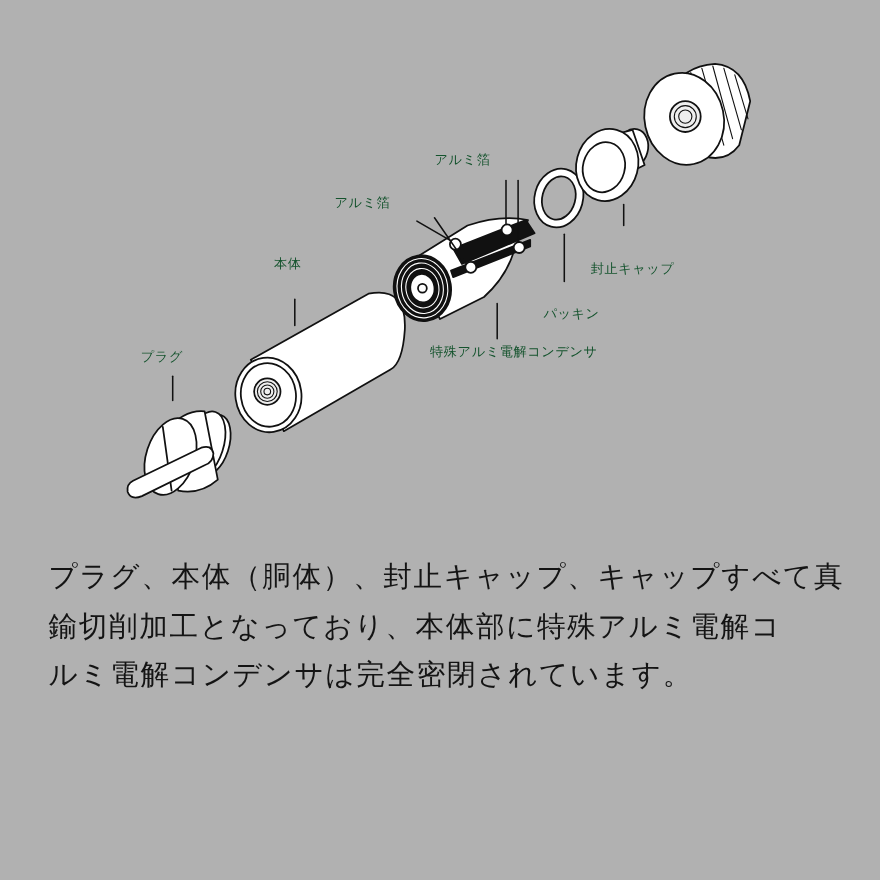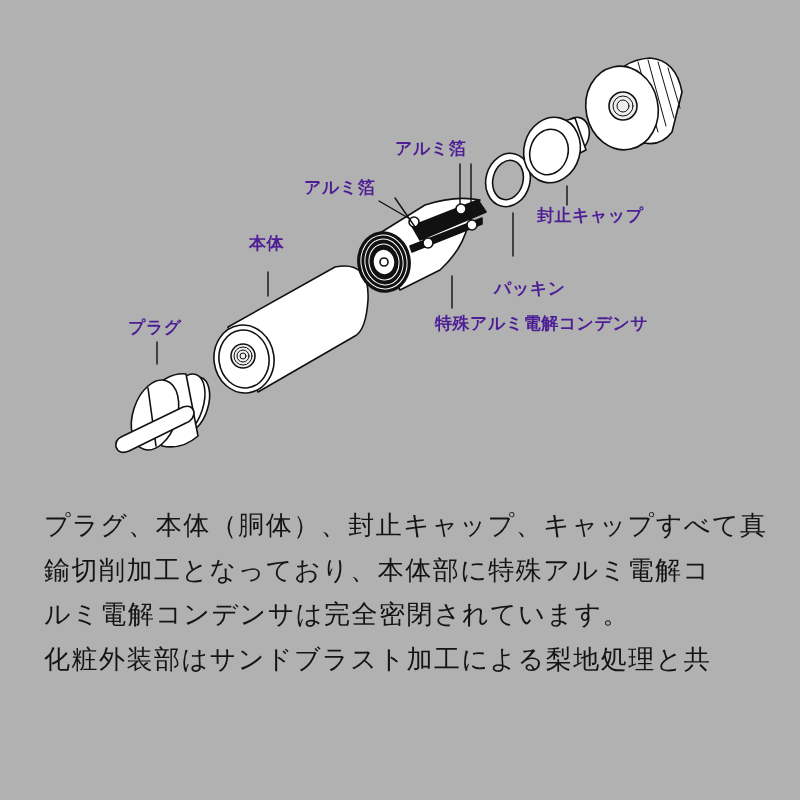--- a/index.html
+++ b/index.html
@@ -1,19 +1,19 @@
 <!DOCTYPE html>
 <html><head>
 <meta charset="utf-8">
 <style>
   html, body { margin:0; padding:0; }
   body { width:800px; height:800px; background:#b1b1b1; position:relative; overflow:hidden;
          font-family:"DejaVu Sans", "Liberation Sans", sans-serif; color:#141414; }
   #diagram { position:absolute; left:0; top:0; width:800px; height:480px; }
-  .label { position:absolute; font-size:17px; font-weight:bold; letter-spacing:0.5px; color:#4c1d95; white-space:nowrap; }
+  .label { position:absolute; font-size:12px; font-weight:normal; letter-spacing:0.5px; color:#14532d; white-space:nowrap; }
   #desc { position:absolute; left:44px; top:503px; width:730px; font-size:26px; line-height:44.5px; letter-spacing:1.5px; color:#141414; }
   #desc p { margin:0; white-space:nowrap; }
 </style>
 </head>
 <body>
 
 <div id="diagram">
   <svg width="800" height="480" viewBox="0 0 800 480" xmlns="http://www.w3.org/2000/svg">
     <g stroke="#111" stroke-width="1.6" fill="#fff" stroke-linejoin="round" stroke-linecap="round">
 
@@ -90,23 +90,22 @@
         <line x1="567" y1="186" x2="567" y2="205"></line>
         <line x1="452" y1="276" x2="452" y2="308"></line>
       </g>
     </g>
   </svg>
 
   <span class="label" style="left:128px;top:316px;text-align:right;">プラグ</span>
   <span class="label" style="left:249px;top:232px;">本体</span>
   <span class="label" style="left:304px;top:176px;">アルミ箔</span>
   <span class="label" style="left:395px;top:137px;">アルミ箔</span>
-  <span class="label" style="left:391px;top:312px;margin-left:44px;">特殊アルミ電解コンデンサ</span>
+  <span class="label" style="left:391px;top:312px;">特殊アルミ電解コンデンサ</span>
   <span class="label" style="left:494px;top:265px;margin-top:12px;">パッキン</span>
-  <span class="label" style="left:537px;top:204px;text-align:center;">封止キャップ</span>
+  <span class="label" style="left:537px;top:236px;text-align:center;">封止キャップ</span>
 </div>
 
 <div id="desc">
   <p>プラグ、本体（胴体）、封止キャップ、キャップすべて真</p>
   <p>鍮切削加工となっており、本体部に特殊アルミ電解コ</p>
   <p>ルミ電解コンデンサは完全密閉されています。</p>
-  <p>化粧外装部はサンドブラスト加工による梨地処理と共</p>
 </div>
 
 </body></html>

